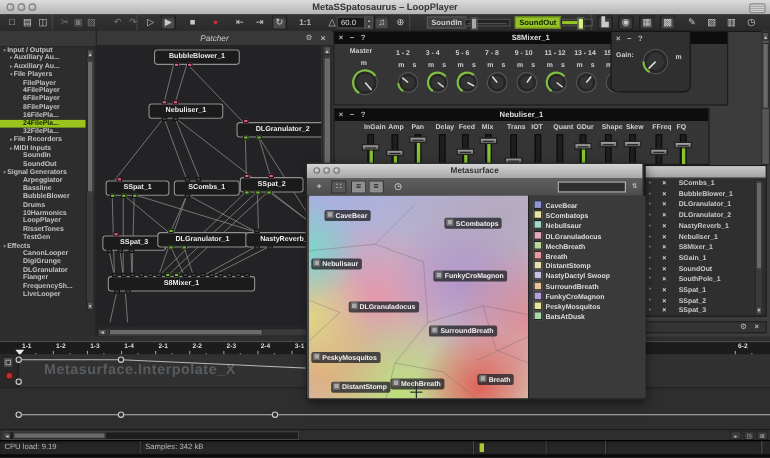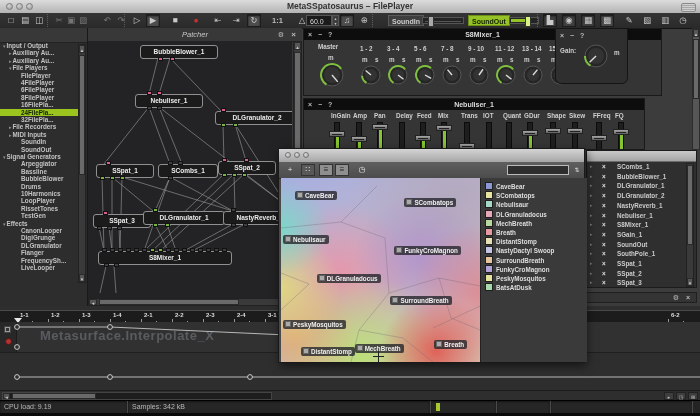--- a/index.html
+++ b/index.html
@@ -134,21 +134,21 @@
 </style>
 </head>
 <body>
 
 <div id="app">
 
   <div class="abs" id="titlebar">
     <div class="tlight" style="left:6px"></div>
     <div class="tlight" style="left:16px"></div>
     <div class="tlight" style="left:26px"></div>
-    <div id="win-title">MetaSSpatosaurus – FilePlayer</div>
+    <div id="win-title">MetaSSpatosaurus – LoopPlayer</div>
     <div id="tb-widget"></div>
   </div>
 
   <div class="abs" id="toolbar">
     <span class="tlabel" style="left:272px">1:1</span>
     <div id="tempo-box">60.0</div>
     <div id="tempo-spin"><span>▴</span><br><span>▾</span></div>
     <span class="fader-label" style="left:388px">SoundIn</span>
     <div class="fader-track" style="left:422px;width:42px">
       <div class="fader-line"></div>
@@ -671,20 +671,21 @@
         <circle cx="110" cy="71" r="2.4" fill="#2e2e2e" stroke="#ccc" stroke-width="1"></circle>
         <circle cx="250" cy="71" r="2.4" fill="#2e2e2e" stroke="#ccc" stroke-width="1"></circle>
       </svg>
   </div>
 
   <div class="abs" id="meta-window">
     <div id="meta-titlebar">
       <div class="mlight" style="left:6px"></div>
       <div class="mlight" style="left:15px"></div>
       <div class="mlight" style="left:24px"></div>
+      <div id="meta-title">Metasurface</div>
     </div>
     <div id="meta-toolbar">
       <div id="meta-search" value=""></div>
       <div id="meta-sort">⇅</div>
     <div class="mtbtn" style="left: 4px;">+</div>
         <div class="mtbtn boxed" style="left: 22px;">∷</div>
         <div class="mtbtn boxed pressed" style="left: 40px;">≡</div>
         <div class="mtbtn boxed pressed" style="left: 56px;">≡</div>
         <div class="mtbtn" style="left: 76px;">◷</div>
       </div>

